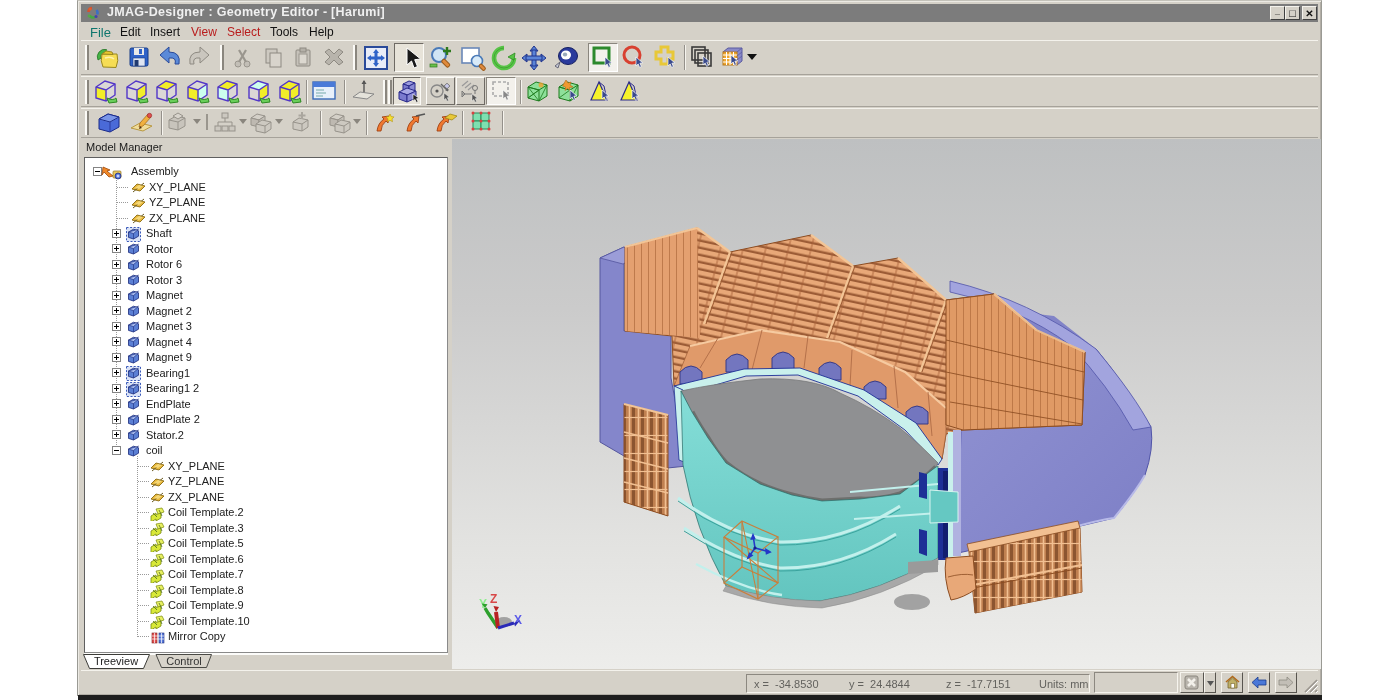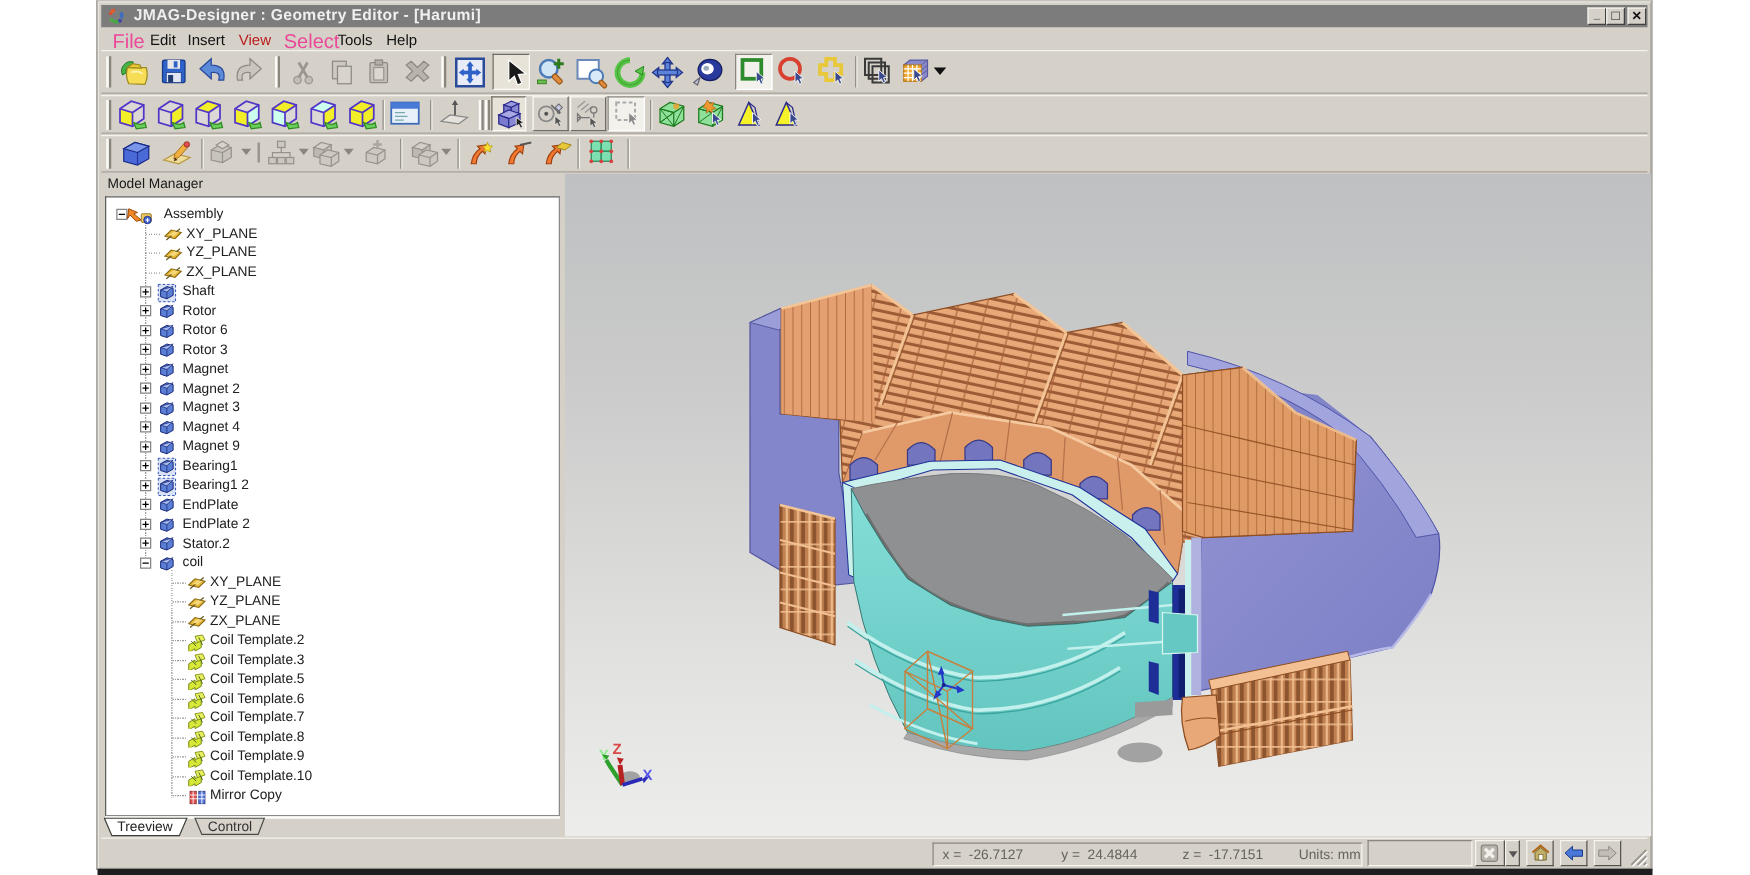--- a/index.html
+++ b/index.html
@@ -49,25 +49,25 @@
 <path d="M10 12 A4 4 0 0 1 4.5 10.5" stroke="#44a844" stroke-width="2.6" fill="none"></path>
 <circle cx="5" cy="4" r="1.6" fill="#e06030"></circle>
     <circle cx="11" cy="11.5" r="1.6" fill="#4444aa"></circle>
 <circle cx="4" cy="11" r="1.4" fill="#55aa44"></circle>
   </svg>
 <div class="abs" style="left:107px;top:5px;font-weight:bold;font-size:12.5px;color:#f0f0f0;letter-spacing:.3px;font-family:'Liberation Sans',sans-serif">JMAG-Designer : Geometry Editor - [Harumi]</div>
 <div class="tbtn" style="left:1270px;top:6px;line-height:8px;">_</div>
 <div class="tbtn" style="left:1285px;top:6px;line-height:13px;font-size:11px;">□</div>
 <div class="tbtn" style="left:1302px;top:6px;line-height:13px;font-size:10px;">✕</div>
 <div class="abs" style="left:81px;top:22px;width:1237px;height:18px;background:#d5d1c8"></div>
-<div class="abs" style="left:90px;top:25px;font-size:16px;color:#ec4899">File</div>
+<div class="abs" style="left:90px;top:25px;font-size:13px;color:#0f766e">File</div>
 <div class="abs" style="left:120px;top:25px;font-size:12px;color:#111">Edit</div>
 <div class="abs" style="left:150px;top:25px;font-size:12px;color:#111">Insert</div>
 <div class="abs" style="left:191px;top:25px;font-size:12px;color:#b91c1c">View</div>
-<div class="abs" style="left:227px;top:25px;font-size:16px;color:#ec4899">Select</div>
+<div class="abs" style="left:227px;top:25px;font-size:12px;color:#b91c1c">Select</div>
 <div class="abs" style="left:270px;top:25px;font-size:12px;color:#111">Tools</div>
 <div class="abs" style="left:309px;top:25px;font-size:12px;color:#111">Help</div>
 <div class="abs" style="left:81px;top:40px;width:1237px;height:35px;background:#d5d1c8;border-top:1px solid #f4f2ec;border-bottom:1px solid #a6a29a"></div>
 <div class="abs" style="left:81px;top:76px;width:1237px;height:31px;background:#d5d1c8;border-top:1px solid #f4f2ec;border-bottom:1px solid #a6a29a"></div>
 <div class="abs" style="left:81px;top:108px;width:1237px;height:30px;background:#d5d1c8;border-top:1px solid #f4f2ec;border-bottom:1px solid #a6a29a"></div>
 <div class="grip" style="left:85px;top:45px;height:25px"></div>
 <div class="grip" style="left:220px;top:45px;height:25px"></div>
 <div class="grip" style="left:353px;top:45px;height:25px"></div>
 <svg class="ic" style="left:96px;top:45px" width="26" height="26" viewBox="0 0 26 26">
     <path d="M2 15 a7.5 7.5 0 0 1 8.5-10.5 l-0.6 3.4 a4.2 4.2 0 0 0 -5 5.4z" fill="#44b344" stroke="#1d6b1d" stroke-width=".7"></path>
@@ -837,21 +837,21 @@
 <ellipse cx="52" cy="483" rx="8" ry="5" fill="#a2a2a2"></ellipse>
 <path d="M46,489 L36,474 L33,469" stroke="#2da02d" stroke-width="3.4" fill="none"></path>
 <path d="M33,469 l-3.5-4.5 6 .8z" fill="#2da02d"></path>
 <path d="M46,489 L44,473" stroke="#b82222" stroke-width="4" fill="none"></path>
 <path d="M44,473 l-2.5-6 5.5 1z" fill="#b82222"></path>
 <path d="M46,489 L62,484" stroke="#2a2ab8" stroke-width="3" fill="none"></path>
 <path d="M62,484 l6-2.5 -5 6z" fill="#2a2ab8"></path>
   </svg>
 <div id="status"></div>
 <div class="sunk" style="left:746px;top:674px;width:344px;height:19px"></div>
-<div class="stxt" style="left:754px;top:678px">x =  -26.7127</div>
+<div class="stxt" style="left:754px;top:678px">x =  -34.8530</div>
 <div class="stxt" style="left:849px;top:678px">y =  24.4844</div>
 <div class="stxt" style="left:946px;top:678px">z =  -17.7151</div>
 <div class="stxt" style="left:1039px;top:678px">Units: mm</div>
 <div class="sunk" style="left:1094px;top:672px;width:84px;height:21px;background:#d5d1c8"></div>
 <div class="abs" style="left:1100px;top:711px;font-size:17px;color:#2a2a2a">Edit: Assembly</div>
 <div class="sbtn" style="left:1180px;width:24px"></div>
 <svg class="ic" style="left:1184px;top:675px" width="16" height="16" viewBox="0 0 16 16">
 <rect x="1" y="1" width="13" height="13" rx="2" fill="#b8b4ac" stroke="#8a867e"></rect>
 <path d="M4 4 L11 11 M11 4 L4 11" stroke="#f2f0ea" stroke-width="2.6"></path>
   </svg>

